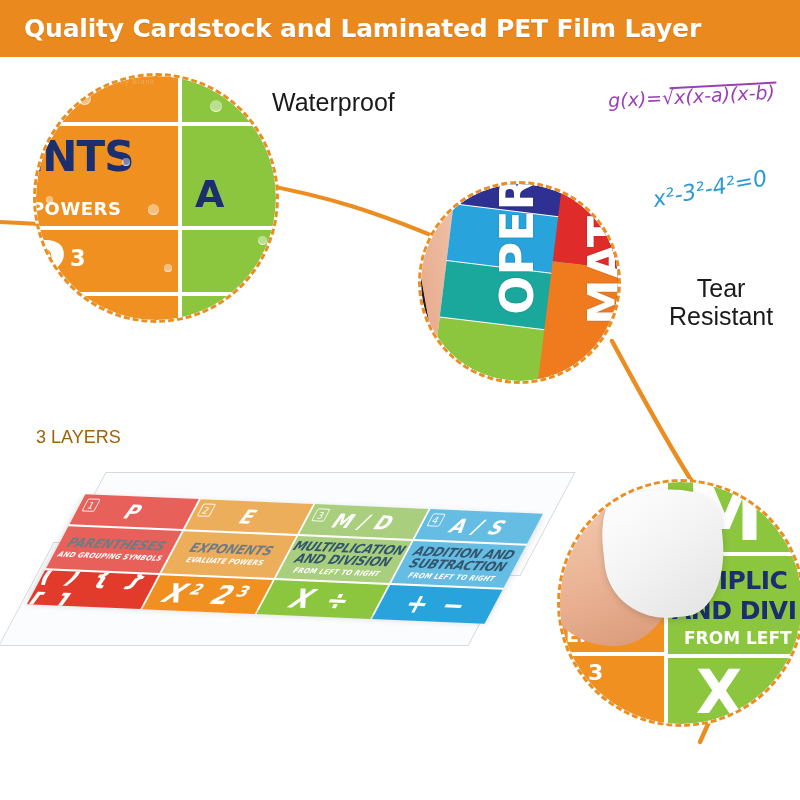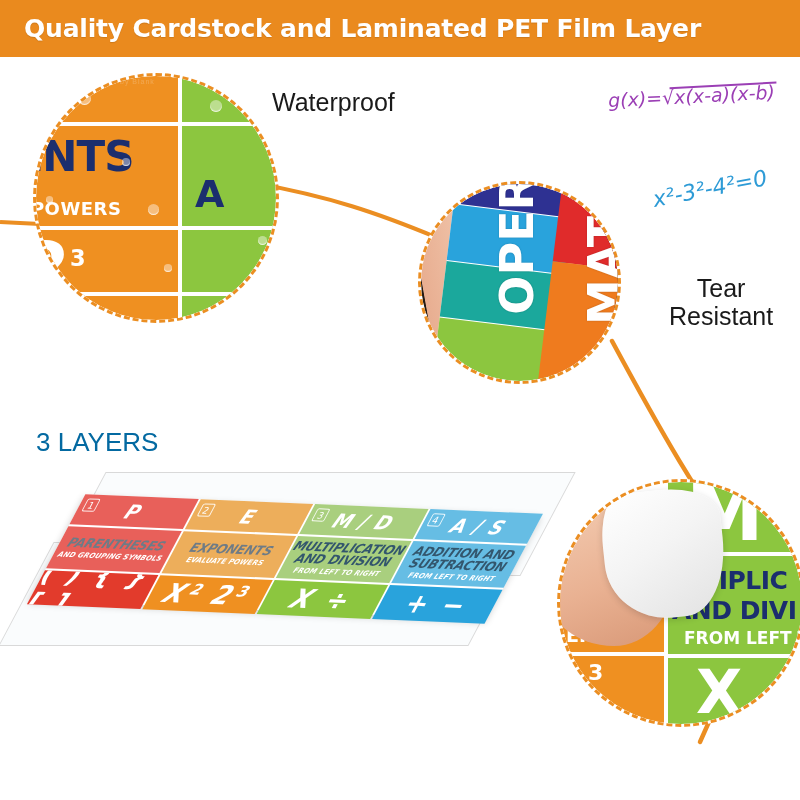--- a/index.html
+++ b/index.html
@@ -41,21 +41,21 @@
     font-weight: 400;
     font-family: "Liberation Sans", sans-serif;
     line-height: 1.12;
     white-space: pre-line;
   }
   #label-waterproof { left: 272px; top: 88px; }
   #label-tear       { left: 669px; top: 274px; text-align: center; }
   #label-reusable   { left: 438px; top: 718px; }
   #label-layers {
     position: absolute; left: 36px; top: 427px;
-    font-size: 26px; color: #0369a1;
+    font-size: 18px; color: #a16207;
     font-family: "Liberation Sans", sans-serif;
   }
 
   
   .formula {
     position: absolute;
     font-family: "DejaVu Sans", sans-serif;
     white-space: nowrap;
   }
   #formula-1 {

